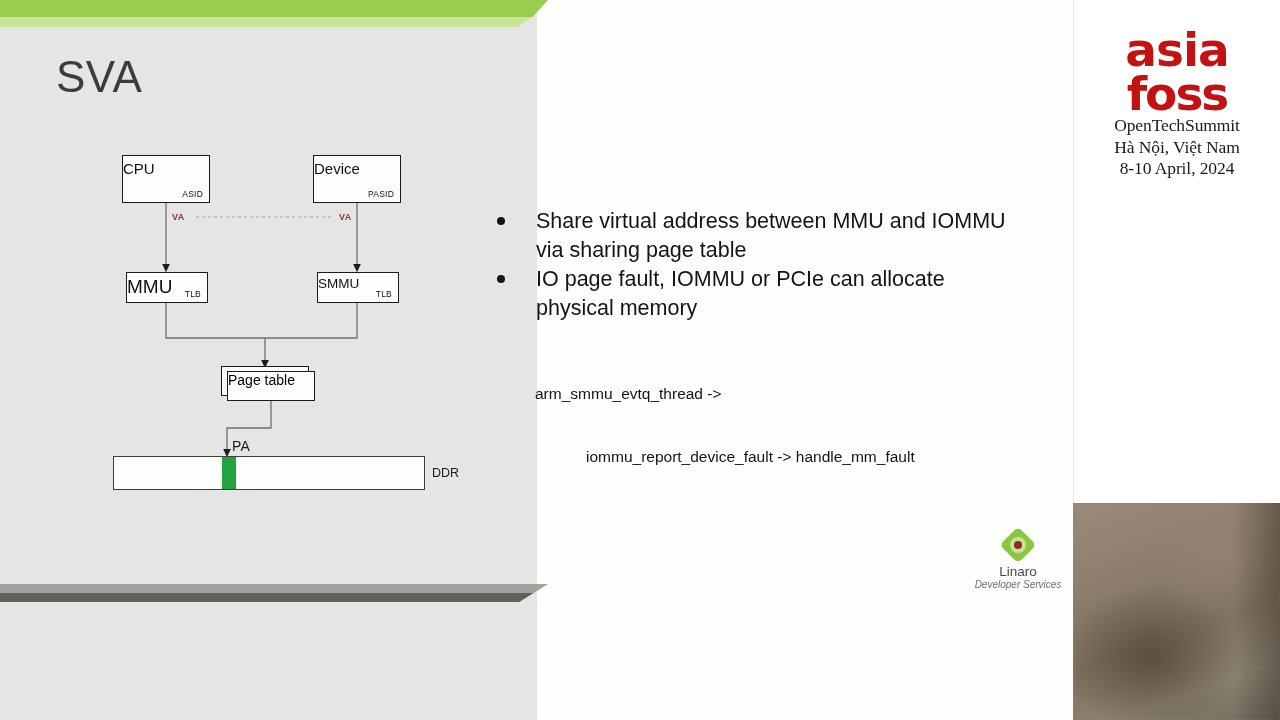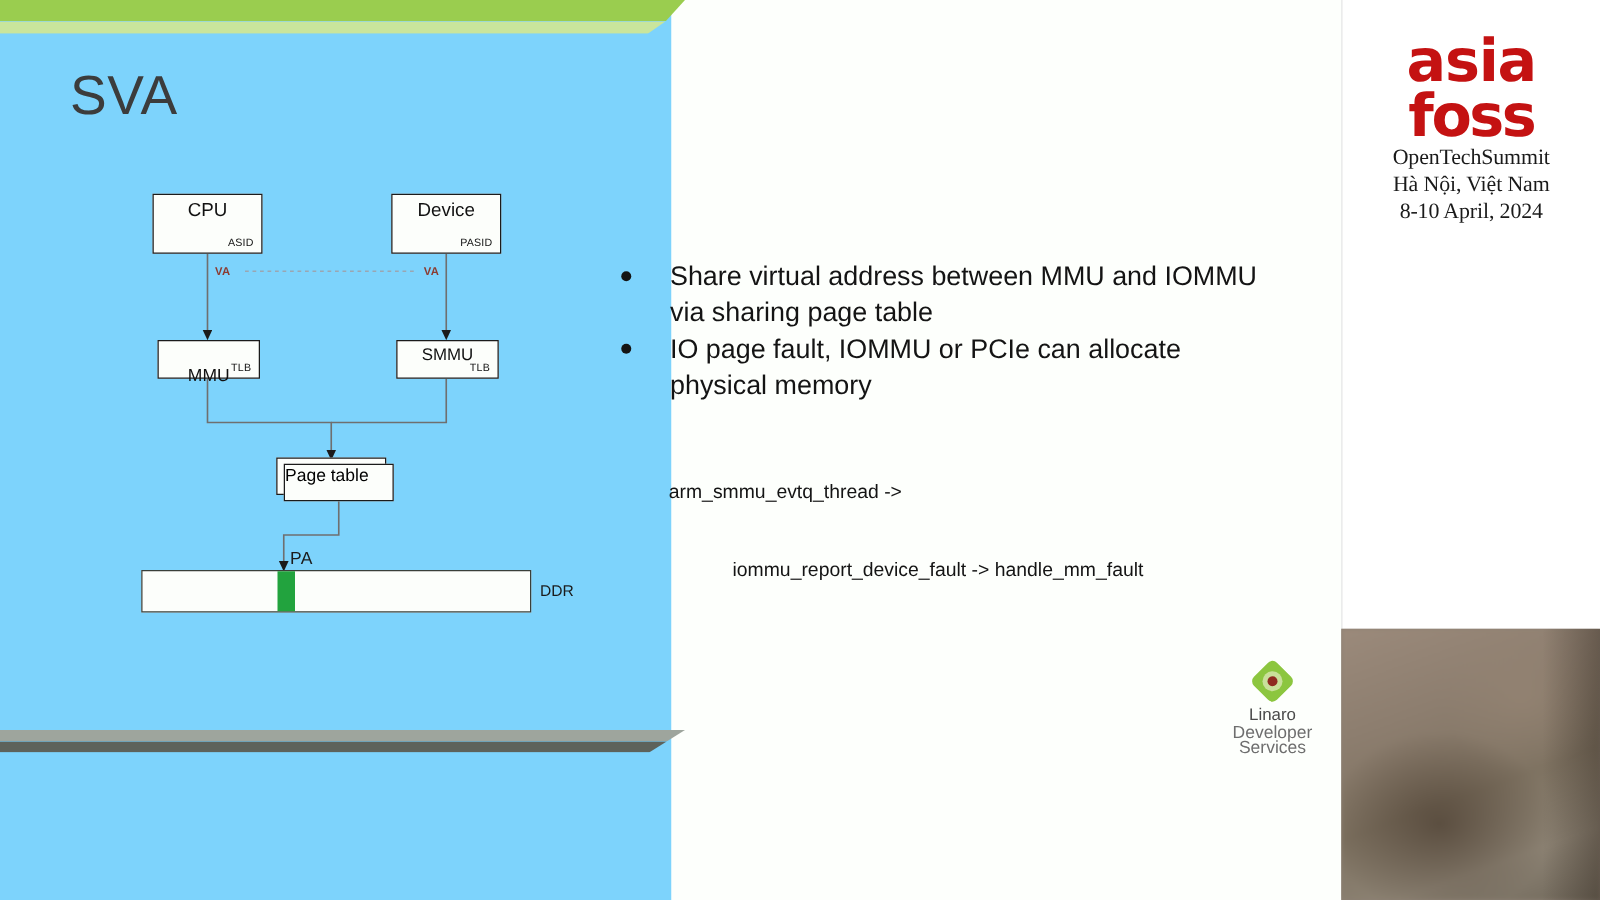--- a/index.html
+++ b/index.html
@@ -19,21 +19,21 @@
     height: 720px;
     background: #ffffff;
   }
 
   
   #slide {
     position: absolute;
     left: 0; top: 0;
     width: 1073px;
     height: 720px;
-    background: #7dd3fc;
+    background: #e5e5e5;
     overflow: hidden;
   }
   
   #slide-right-wash {
     position: absolute;
     left: 537px; top: 0;
     width: 536px; height: 720px;
     background: #fdfffc;
   }
 
@@ -88,21 +88,20 @@
   }
   .dbox {
     position: absolute;
     border: 1.6px solid #1b1b1b;
     background: #fcfefb;
     box-sizing: border-box;
   }
   .dbox .main {
     position: absolute;
     left: 0; right: 0; top: 4px;
-    text-align: center;
     font-size: 15px;
     color: #111;
   }
   .dbox .sub {
     position: absolute;
     right: 6px; bottom: 3px;
     font-size: 8.5px;
     color: #111;
     letter-spacing: .2px;
   }
@@ -220,23 +219,24 @@
     width: 8px; height: 8px;
     border-radius: 50%;
     background: #8f2a20;
   }
   #linaro-name {
     font-size: 13.5px;
     color: #4a4a4a;
     line-height: 15px;
   }
   #linaro-sub {
-    font-size: 14px;
+    font-size: 10px;
     color: #6e6e6e;
     line-height: 12px;
+    font-style: italic;
   }
 
   
   #right-panel {
     position: absolute;
     left: 1073px; top: 0;
     width: 207px; height: 720px;
     background: #ffffff;
     border-left: 1px solid #e6e6e6;
     box-sizing: border-box;
@@ -340,21 +340,21 @@
 
       <div class="dbox" style="left:313px;top:155px;width:88px;height:48px;">
         <div class="main">Device</div>
         <div class="sub">PASID</div>
       </div>
 
       <div class="va-label" style="left:172px;top:212px;">VA</div>
       <div class="va-label" style="left:339px;top:212px;">VA</div>
 
       <div class="dbox" style="left:126px;top:272px;width:82px;height:31px;">
-        <div class="main" style="top:3px;font-size:14px;margin-top:16px;">MMU</div>
+        <div class="main" style="top:3px;font-size:19px;">MMU</div>
         <div class="sub">TLB</div>
       </div>
 
       <div class="dbox" style="left:317px;top:272px;width:82px;height:31px;">
         <div class="main" style="top:3px;font-size:13.5px;">SMMU</div>
         <div class="sub">TLB</div>
       </div>
 
       <div id="pt-back"></div>
       <div id="pt-front">

